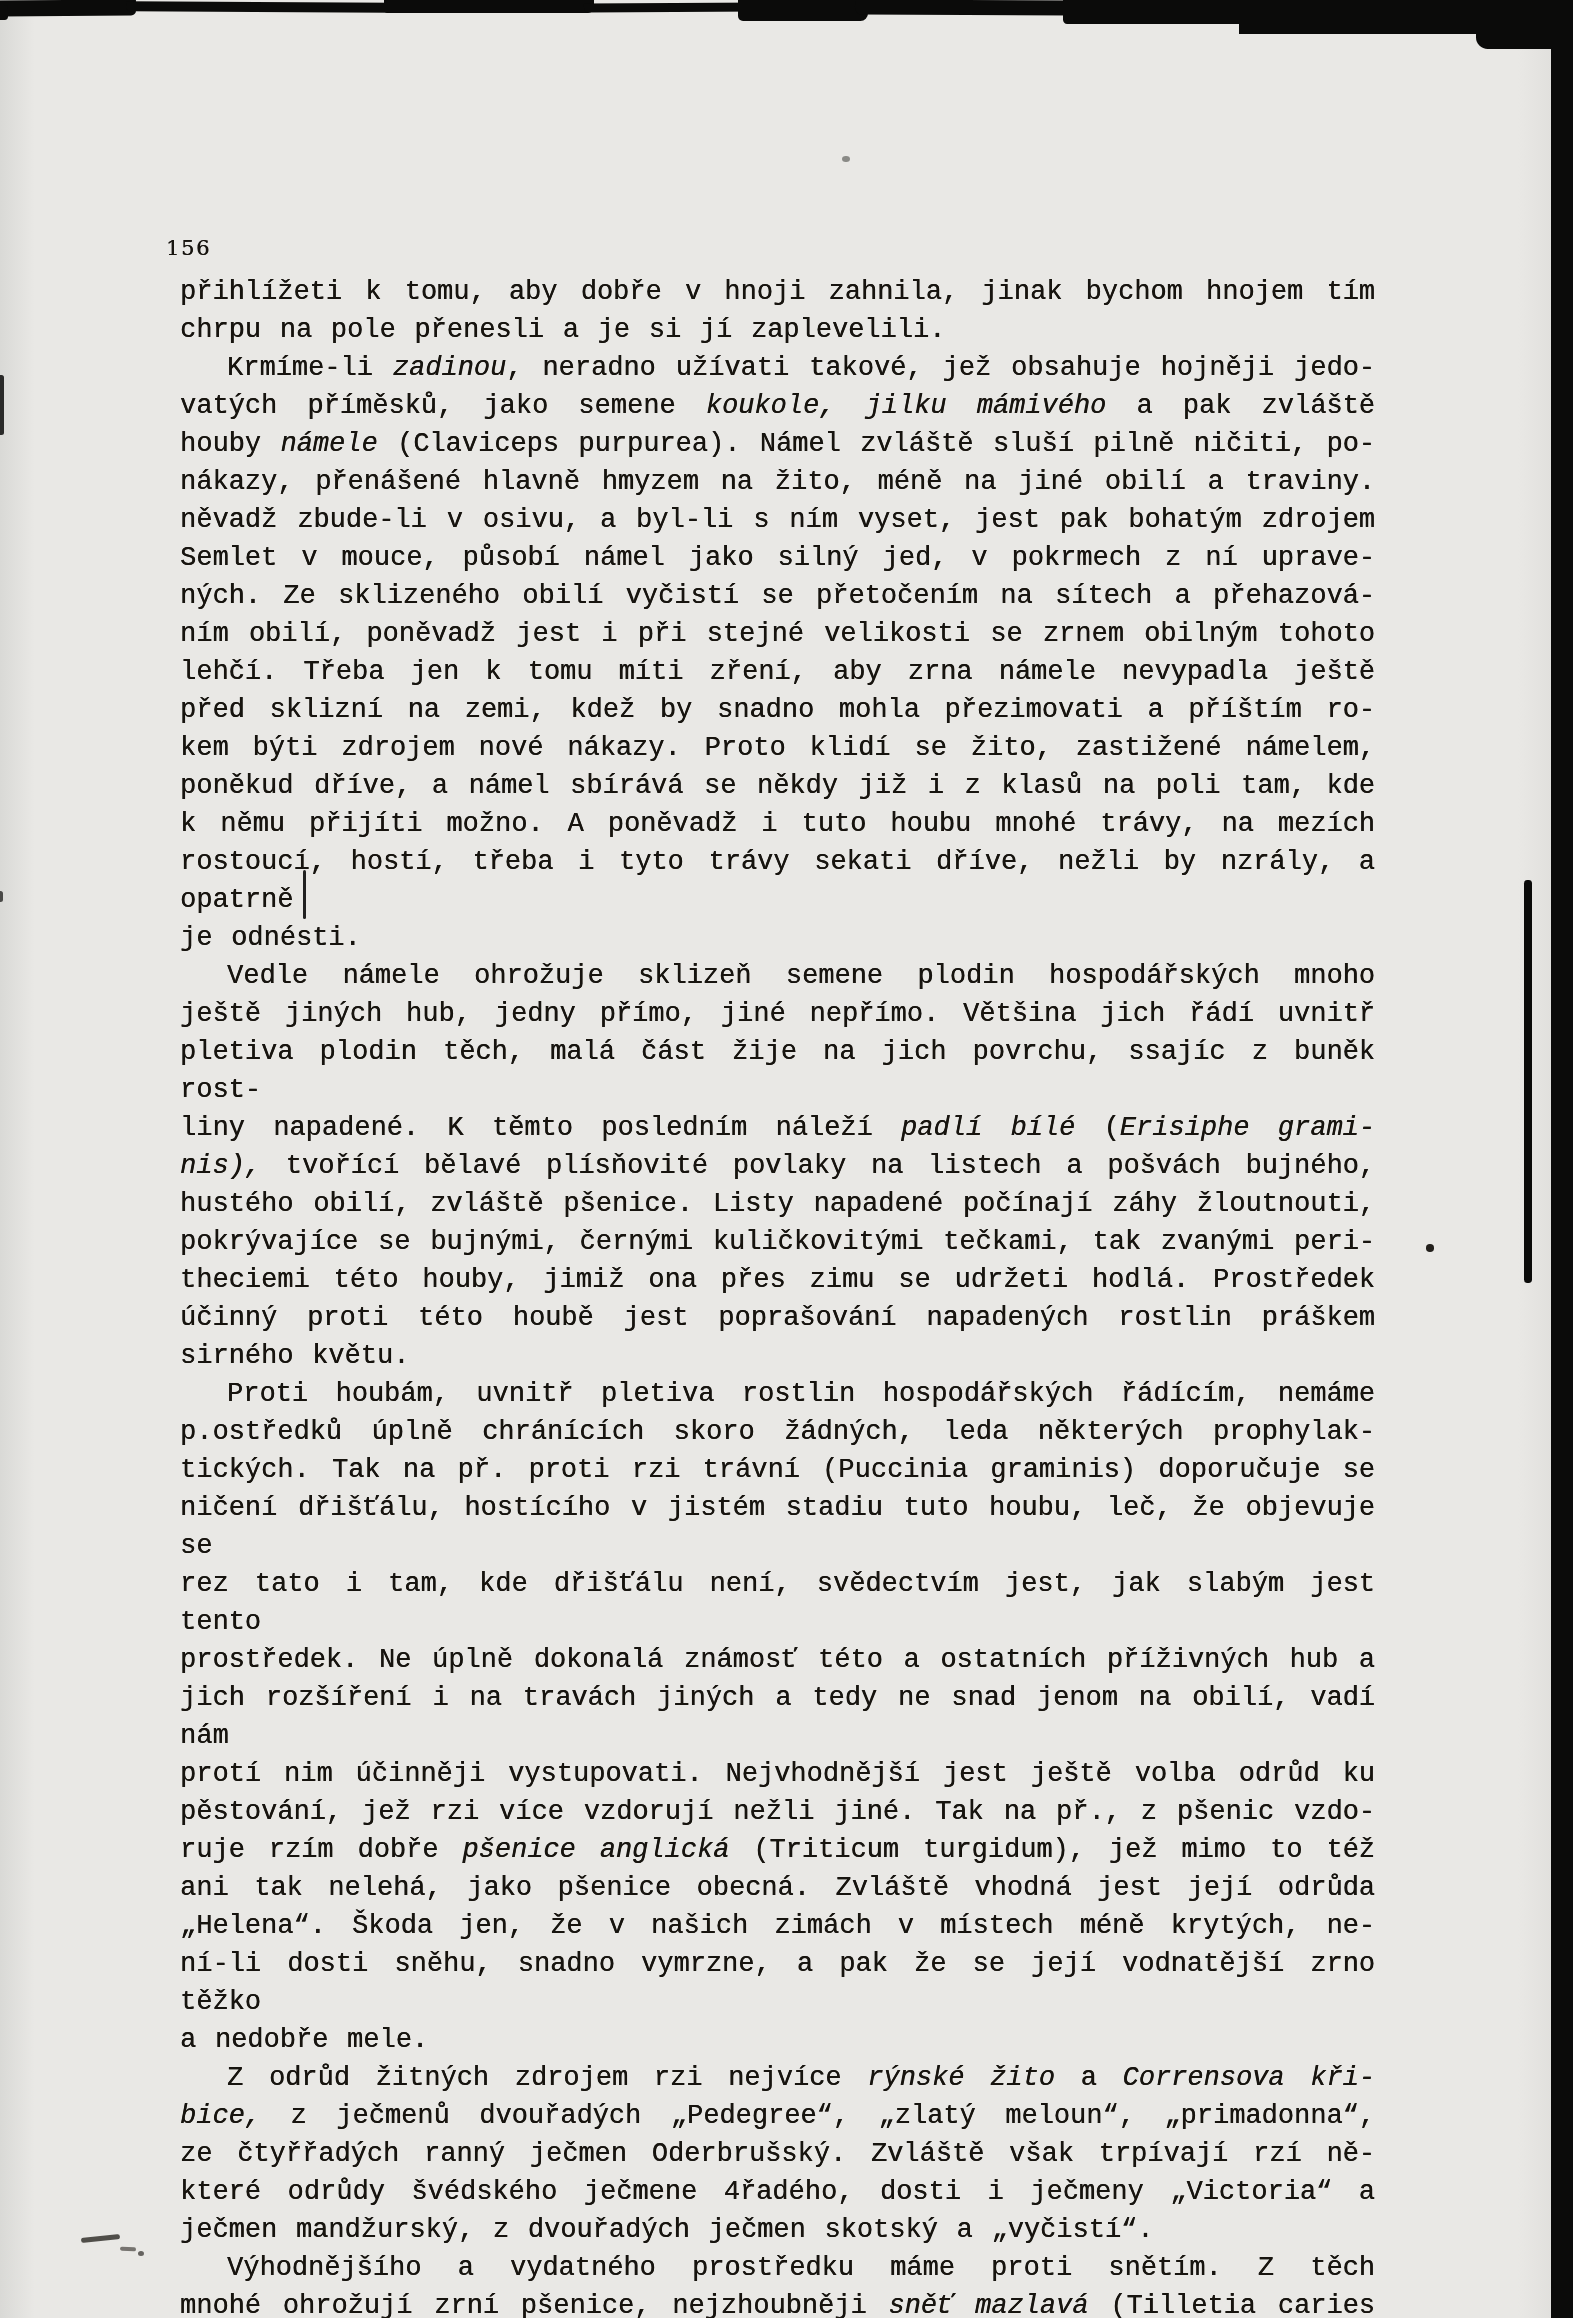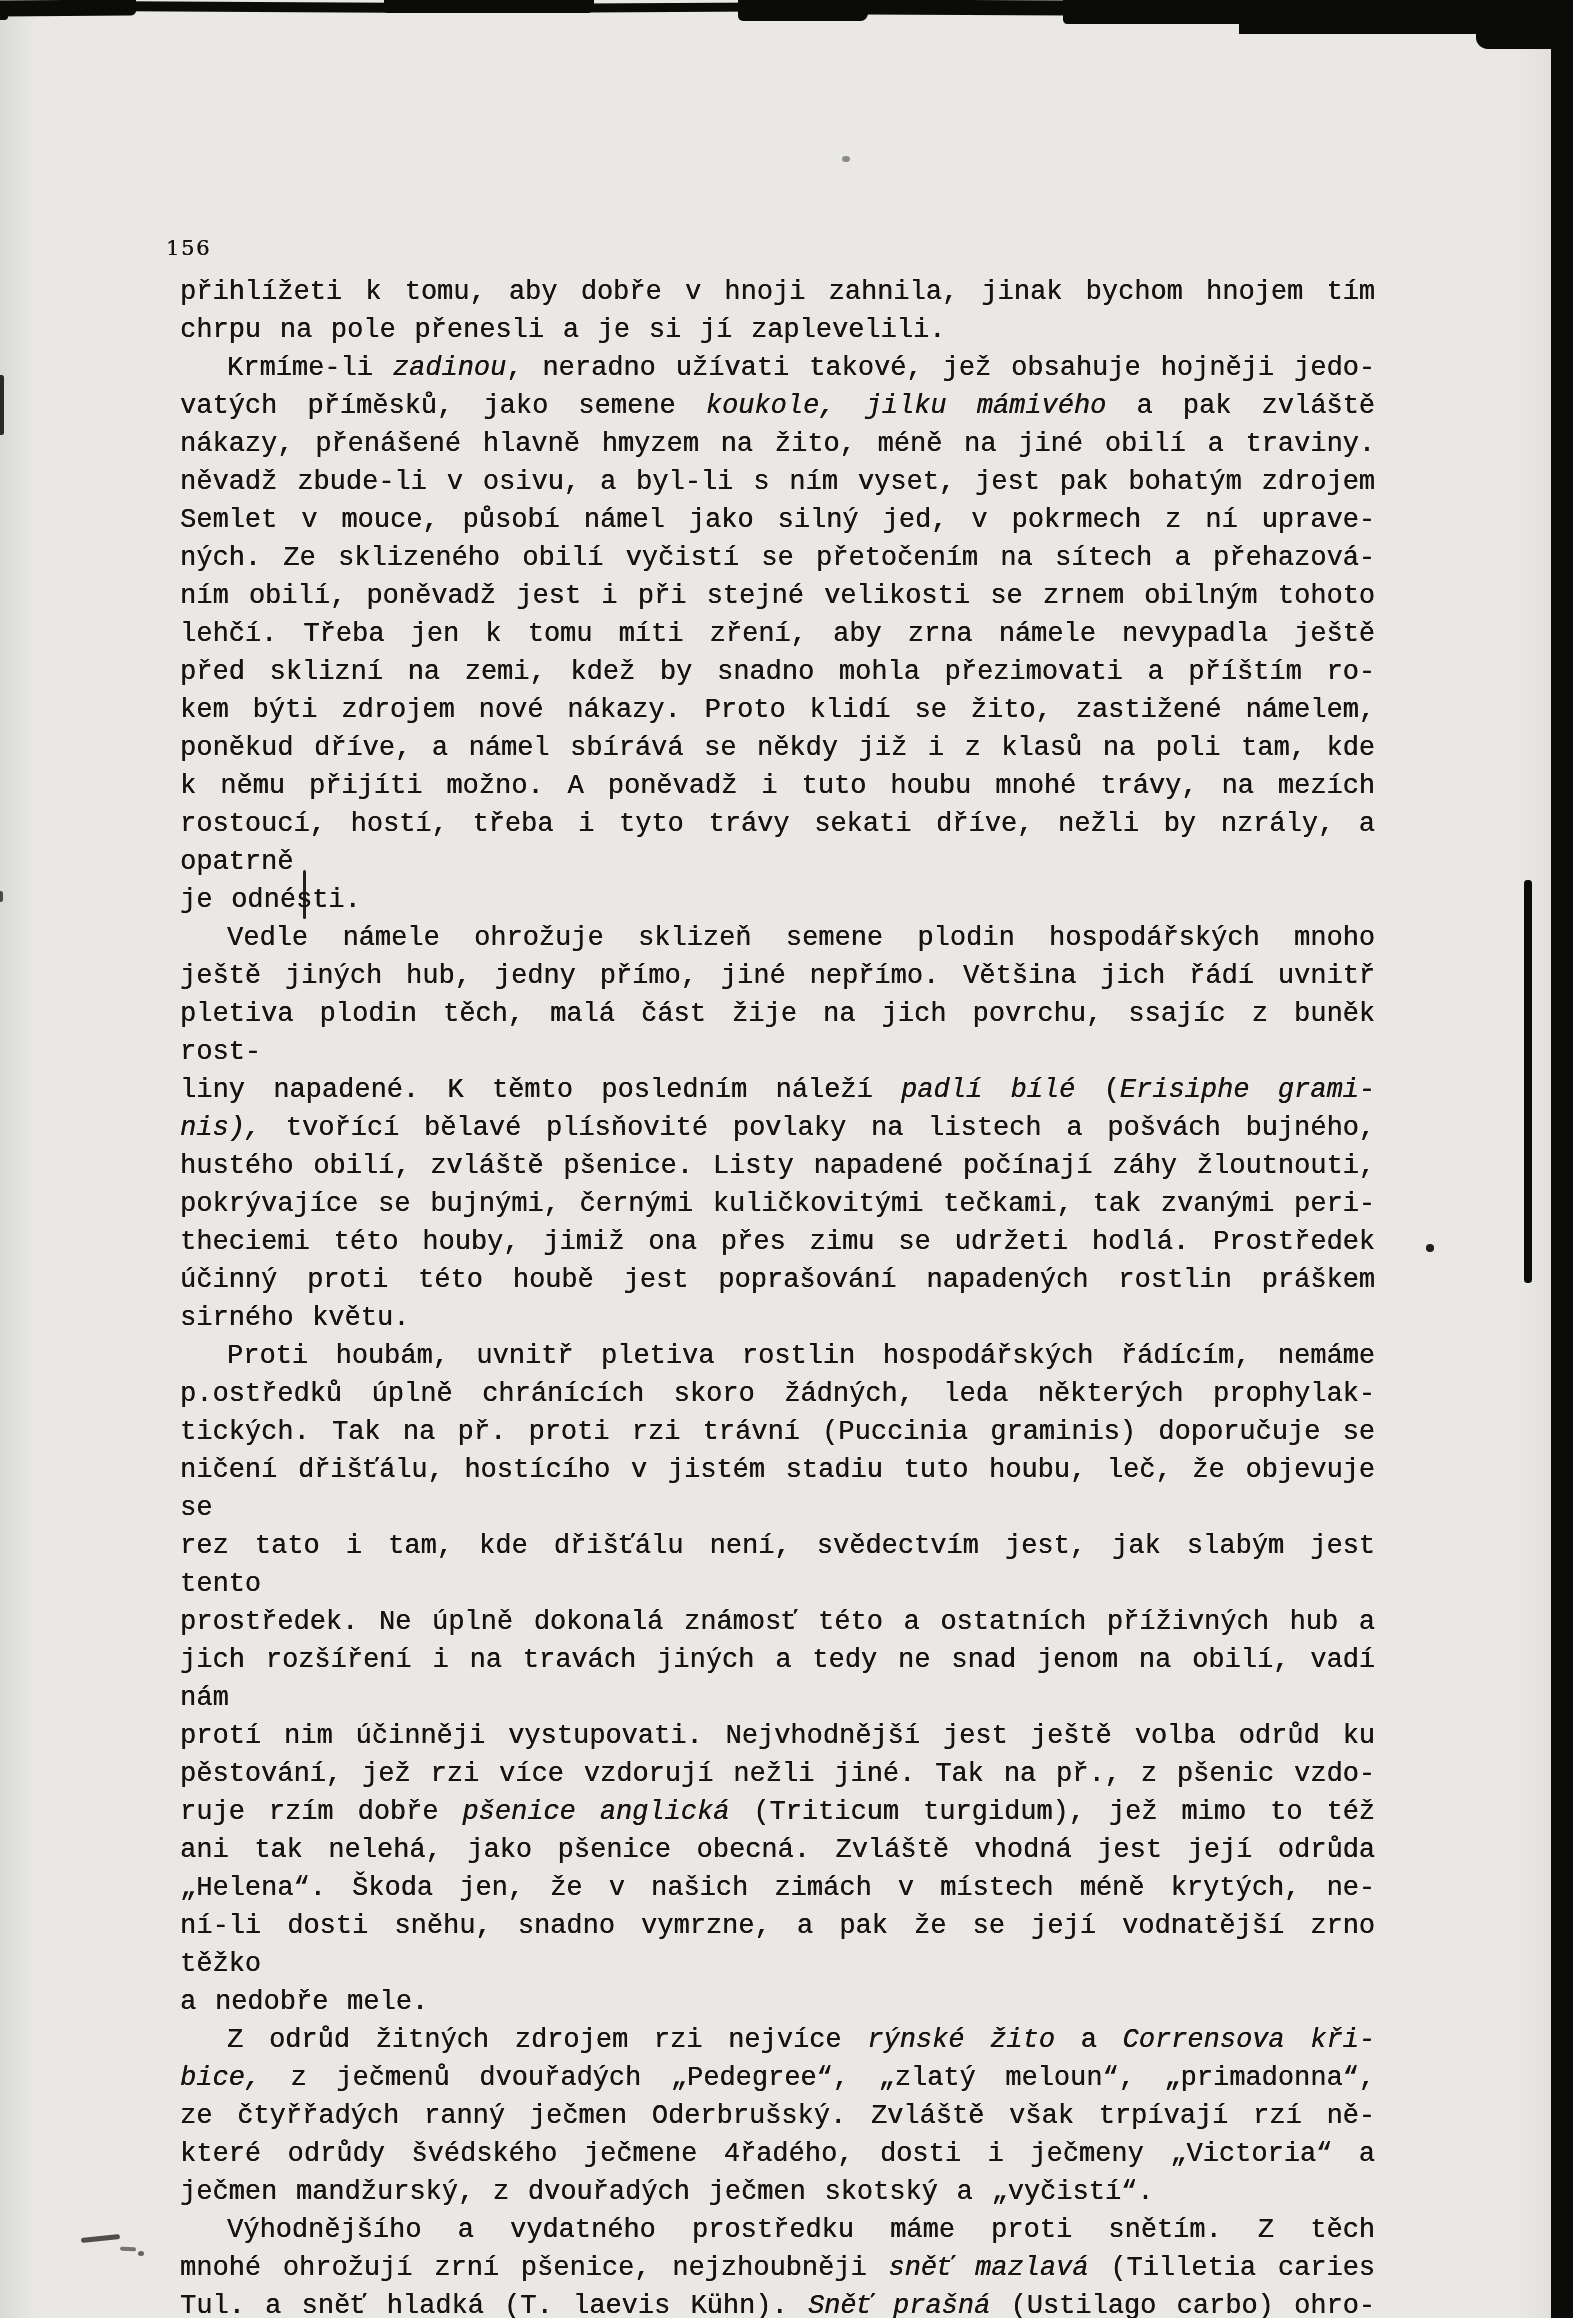--- a/index.html
+++ b/index.html
@@ -81,20 +81,21 @@
 <div class="art mark-a"></div>
 <div class="art mark-b"></div>
 <div class="art mark-c"></div>
 
 <div class="page-number">156</div>
 <div class="text-block">
     <div class="line"><span>přihlížeti k tomu, aby dobře v hnoji zahnila, jinak bychom hnojem tím</span></div>
     <div class="line end"><span>chrpu na pole přenesli a je si jí zaplevelili.</span></div>
     <div class="line indent"><span>Krmíme-li </span><span class="it">zadinou</span><span>, neradno užívati takové, jež obsahuje hojněji jedo-</span></div>
     <div class="line"><span>vatých příměsků, jako semene </span><span class="it">koukole, jilku mámivého</span><span> a pak zvláště</span></div>
+    <div class="line"><span>houby </span><span class="it">námele</span><span> (Claviceps purpurea). Námel zvláště sluší pilně ničiti, po-</span></div>
     <div class="line"><span>nákazy, přenášené hlavně hmyzem na žito, méně na jiné obilí a traviny.</span></div>
     <div class="line"><span>něvadž zbude-li v osivu, a byl-li s ním vyset, jest pak bohatým zdrojem</span></div>
     <div class="line"><span>Semlet v mouce, působí námel jako silný jed, v pokrmech z ní uprave-</span></div>
     <div class="line"><span>ných. Ze sklizeného obilí vyčistí se přetočením na sítech a přehazová-</span></div>
     <div class="line"><span>ním obilí, poněvadž jest i při stejné velikosti se zrnem obilným tohoto</span></div>
     <div class="line"><span>lehčí. Třeba jen k tomu míti zření, aby zrna námele nevypadla ještě</span></div>
     <div class="line"><span>před sklizní na zemi, kdež by snadno mohla přezimovati a příštím ro-</span></div>
     <div class="line"><span>kem býti zdrojem nové nákazy. Proto klidí se žito, zastižené námelem,</span></div>
     <div class="line"><span>poněkud dříve, a námel sbírává se někdy již i z klasů na poli tam, kde</span></div>
     <div class="line"><span>k němu přijíti možno. A poněvadž i tuto houbu mnohé trávy, na mezích</span></div>

